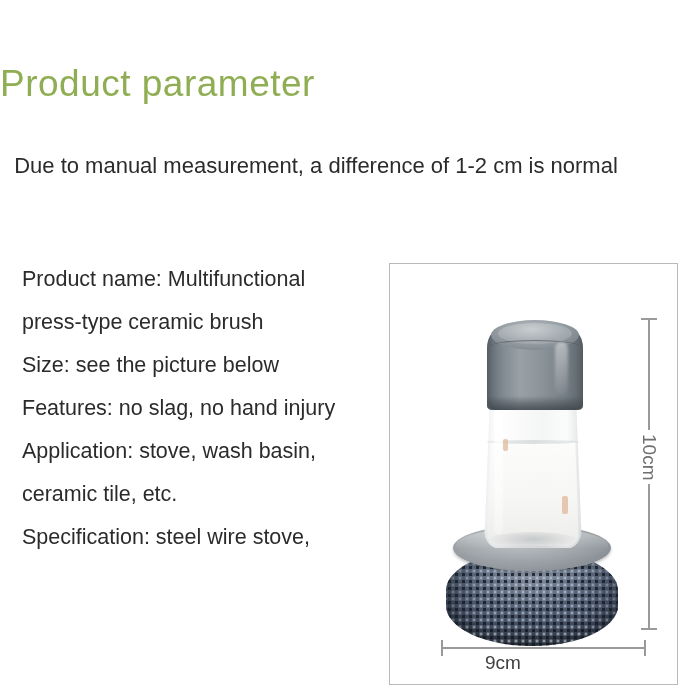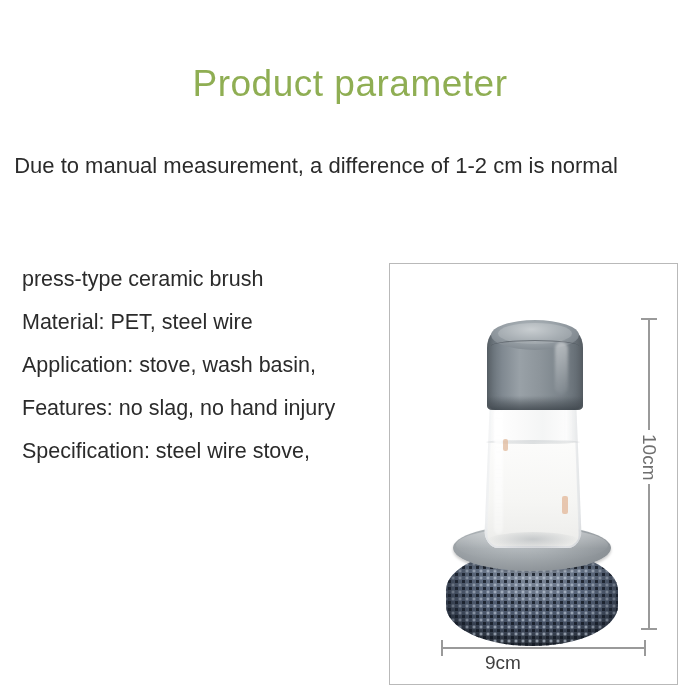--- a/index.html
+++ b/index.html
@@ -21,21 +21,20 @@
     height: 700px;
     background: #ffffff;
   }
 
   
   .page-title {
     position: absolute;
     top: 62px;
     left: 0;
     width: 700px;
-    text-align: center;
     font-size: 37px;
     line-height: 44px;
     letter-spacing: 0.5px;
     color: #8FAE53;
     white-space: nowrap;
   }
 
   .page-subtitle {
     position: absolute;
     top: 152px;
@@ -365,24 +364,26 @@
 </head>
 <body>
 
 <div id="page">
 
   <div class="page-title">Product parameter</div>
 
   <div class="page-subtitle">Due to manual measurement, a difference of 1-2 cm is normal</div>
 
   <div class="spec-list">
+    <div class="spec-line">Product name: Multifunctional</div>
     <div class="spec-line">press-type ceramic brush</div>
-    <div class="spec-line">Material: PET, steel wire</div>
+    <div class="spec-line">Size: see the picture below</div>
+    <div class="spec-line">Features: no slag, no hand injury</div>
     <div class="spec-line">Application: stove, wash basin,</div>
-    <div class="spec-line">Features: no slag, no hand injury</div>
+    <div class="spec-line">ceramic tile, etc.</div>
     <div class="spec-line">Specification: steel wire stove,</div>
   </div>
 
   <div class="image-panel">
     <div class="product-stage">
 
       <div class="brush-head">
         <div class="bristle-texture"></div>
         <div class="brush-shade-left"></div>
       </div>

